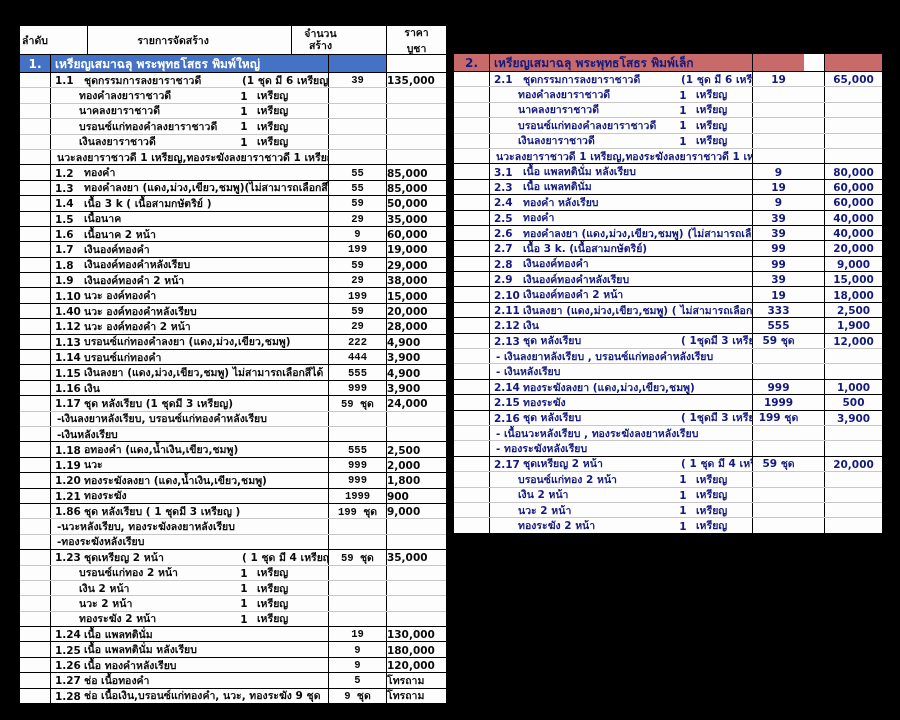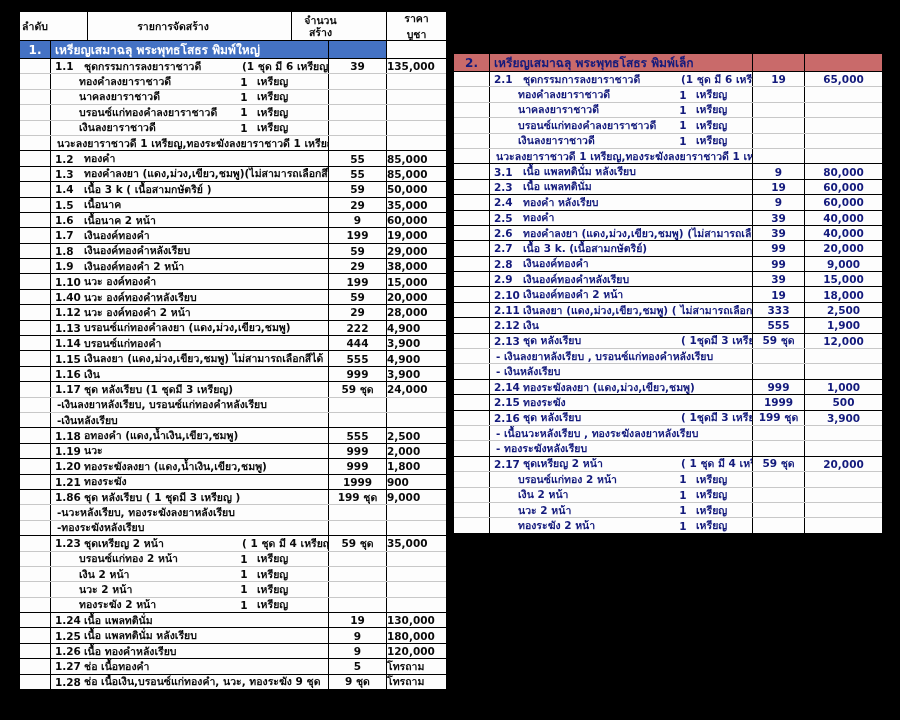--- a/index.html
+++ b/index.html
@@ -7,45 +7,45 @@
     width:900px;height:720px;position:relative;overflow:hidden;
     background:#000;
     font-family:"DejaVu Sans","Liberation Sans",sans-serif;
     font-weight:700;
     -webkit-font-smoothing:antialiased;
   }
   .tbl{
     position:absolute;background:#fdfdfd;border:2px solid #000;
     box-sizing:border-box;color:#0a0a0a;
   }
-  #left-table{left:18px;top:10px;width:430px;}
+  #left-table{left:18px;top:24px;width:430px;}
   #right-table{left:452px;top:52px;width:432px;}
 
   
   .thead{display:flex;height:28px;border-bottom:1px solid #000;font-size:10.5px;}
   .hc{display:flex;flex-direction:column;align-items:center;justify-content:center;
       line-height:12px;box-sizing:border-box;}
   .hc+.hc{border-left:1px solid #000;margin-left:37px;}
 
   
   .line{display:flex;height:15.4px;box-sizing:border-box;font-size:10.5px;}
   .c{box-sizing:border-box;display:flex;align-items:center;overflow:hidden;
      white-space:nowrap;height:100%;}
   .c+.c{border-left:1px solid #000;}
   .line.main{border-top:1px solid #000;}
   .line.sub,.line.dash,.line.plain{border-top:1px solid #c8c8c8;}
 
   
   #left-table  .no{width:30px;flex:none;justify-content:center;}
   #right-table .no{width:35px;flex:none;justify-content:center;}
   .desc{flex:1;padding-left:4px;}
-  #left-table  .qty{width:58px;flex:none;justify-content:center;}
+  #left-table  .qty{width:58px;flex:none;justify-content:center;font-family:Liberation Mono, monospace;}
   #right-table .qty{width:52px;flex:none;justify-content:center;}
   #left-table  .price{width:60px;flex:none;justify-content:space-between;}
-  #right-table .price{width:78px;flex:none;justify-content:center;}
+  #right-table .price{width:58px;flex:none;justify-content:center;margin-left:20px;}
 
   
   .line.section{height:17px;font-size:12px;}
   .c.sec{background:var(--accent);}
   #left-table  .c.sec{color:#fff;}
   #right-table{color:#131a7c;}
   #right-table .c.sec{color:#131a7c;}
 
   
   .rno{width:29px;flex:none;}

